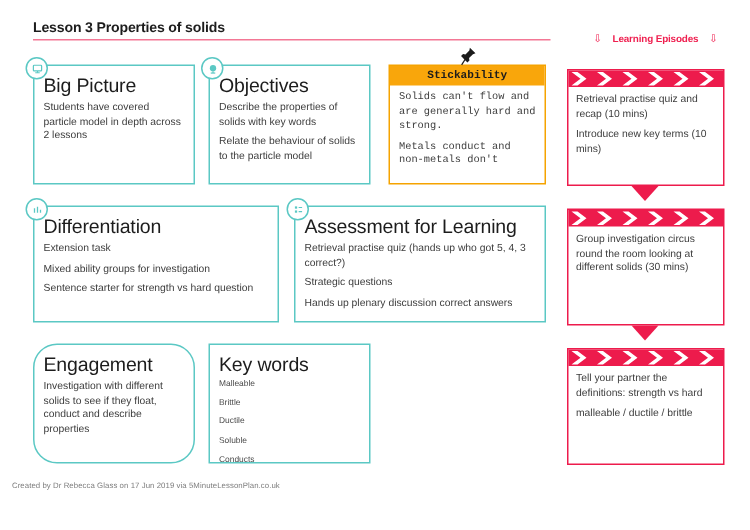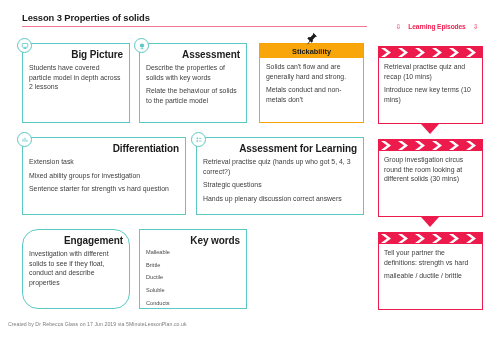--- a/index.html
+++ b/index.html
@@ -48,23 +48,23 @@
 
   
   .card {
     position: absolute;
     box-sizing: border-box;
     background: #ffffff;
     border: 1.1px solid #5bc8c4;
     padding: 4px 6px 4px 6px;
   }
   .card-title {
-    text-align: right;
-    font-weight: bold;
-    font-size: 10px;
+    text-align: left;
+    font-weight: normal;
+    font-size: 13px;
     color: #1c1c1c;
     margin: 1px 0 3px 0;
     letter-spacing: -0.1px;
   }
   .card p {
     margin: 0 0 4px 0;
     font-size: 6.9px;
     line-height: 1.38;
     color: #3d3d3d;
   }
@@ -83,20 +83,21 @@
     display: flex;
     align-items: center;
     justify-content: center;
   }
   .badge svg { display: block; }
 
   
   .card-stick {
     border: 1.2px solid #f5a300;
     padding: 0;
+    font-family: Liberation Mono, monospace;
   }
   .stick-head {
     background: #f9a60b;
     text-align: center;
     font-weight: bold;
     font-size: 7.4px;
     color: #1c1c1c;
     padding: 2.5px 0 2.5px 0;
   }
   .stick-body { padding: 4px 6px; }
@@ -200,21 +201,21 @@
   </div>
 
   <div class="card" style="left:139px; top:43px; width:108px; height:80px;">
     <div class="badge">
       <svg width="8" height="8" viewBox="0 0 16 16">
         <circle cx="8" cy="7" r="4.2" fill="#5bc8c4"></circle>
         <line x1="8" y1="11.2" x2="8" y2="13.4" stroke="#5bc8c4" stroke-width="1.6"></line>
         <line x1="5" y1="13.4" x2="11" y2="13.4" stroke="#5bc8c4" stroke-width="1.6"></line>
       </svg>
     </div>
-    <div class="card-title">Assessment</div>
+    <div class="card-title">Objectives</div>
     <p>Describe the properties of solids with key words</p>
     <p>Relate the behaviour of solids to the particle model</p>
   </div>
 
   <div class="card card-stick" style="left:259px; top:43px; width:105px; height:80px;">
     <div class="pin">
       <svg width="12" height="13" viewBox="0 0 24 26">
         <path d="M14.5 1.5 L22 9 L18.6 10.2 L13.4 15.4 L13.9 18.6 L11.2 21.3 L2.7 12.8 L5.4 10.1 L8.6 10.6 L13.8 5.4 Z" fill="#1c1c1c"></path>
         <line x1="10.5" y1="13.5" x2="3.5" y2="24.5" stroke="#1c1c1c" stroke-width="1.6"></line>
       </svg>

